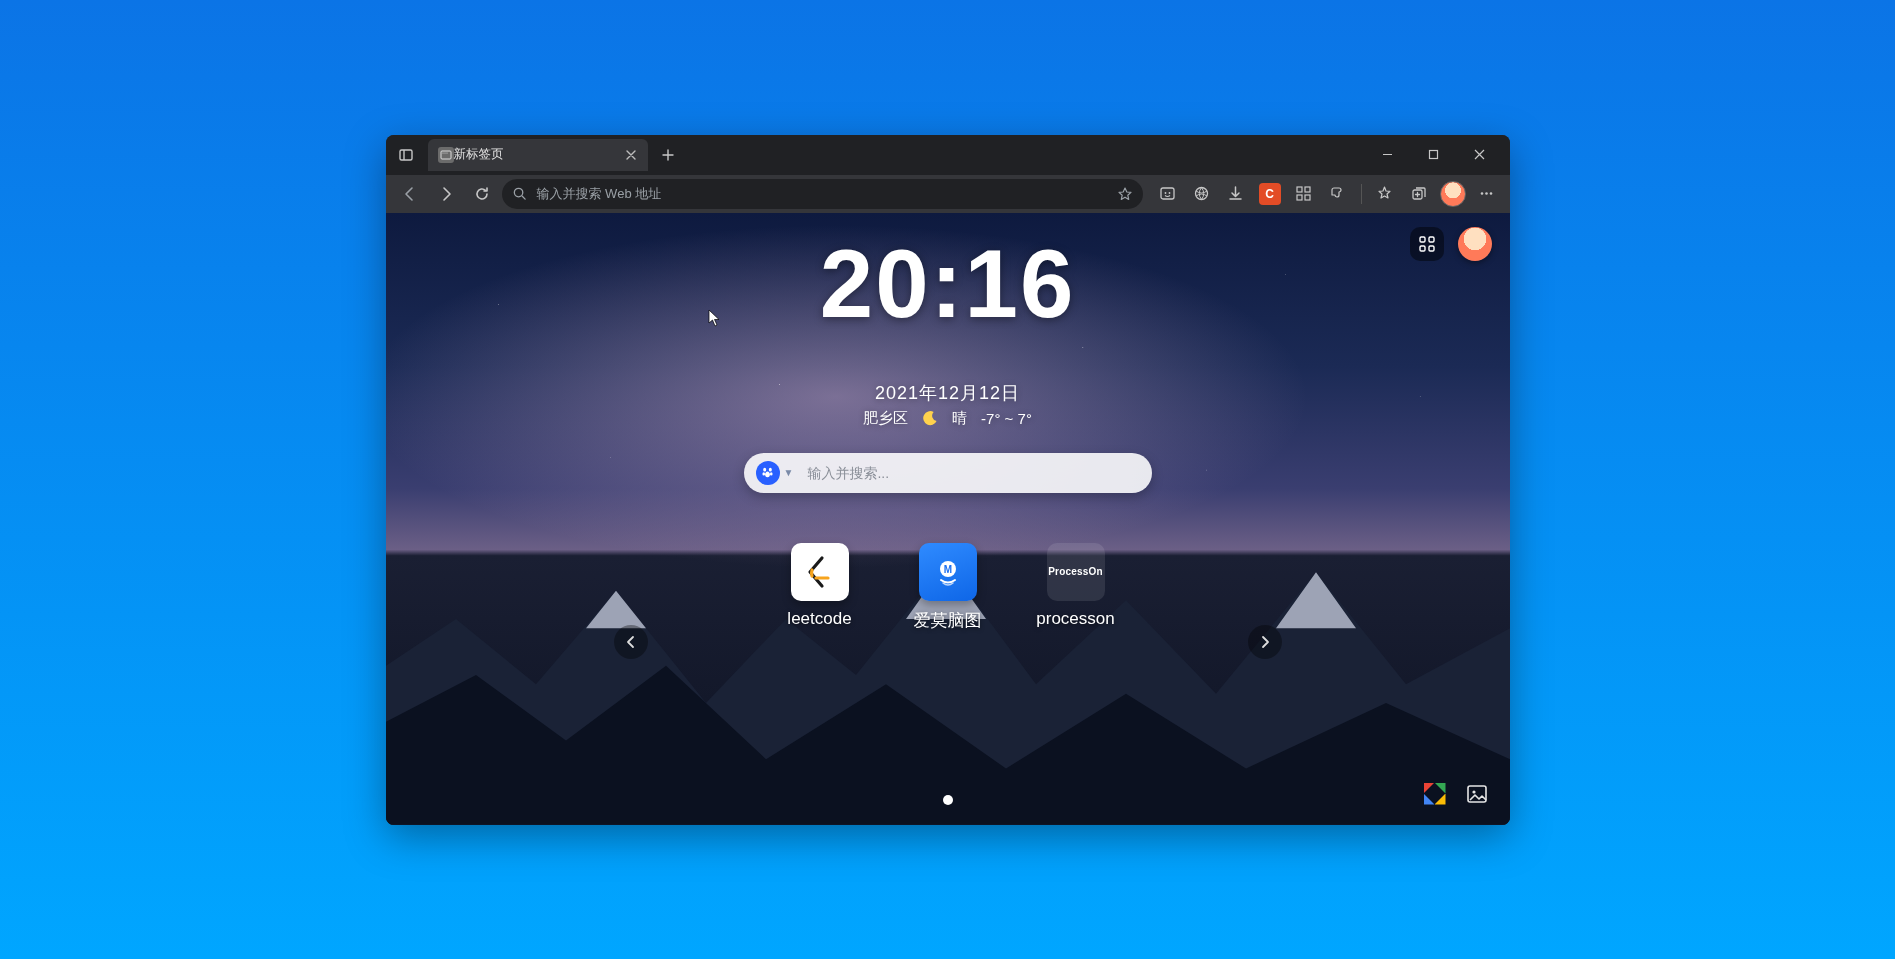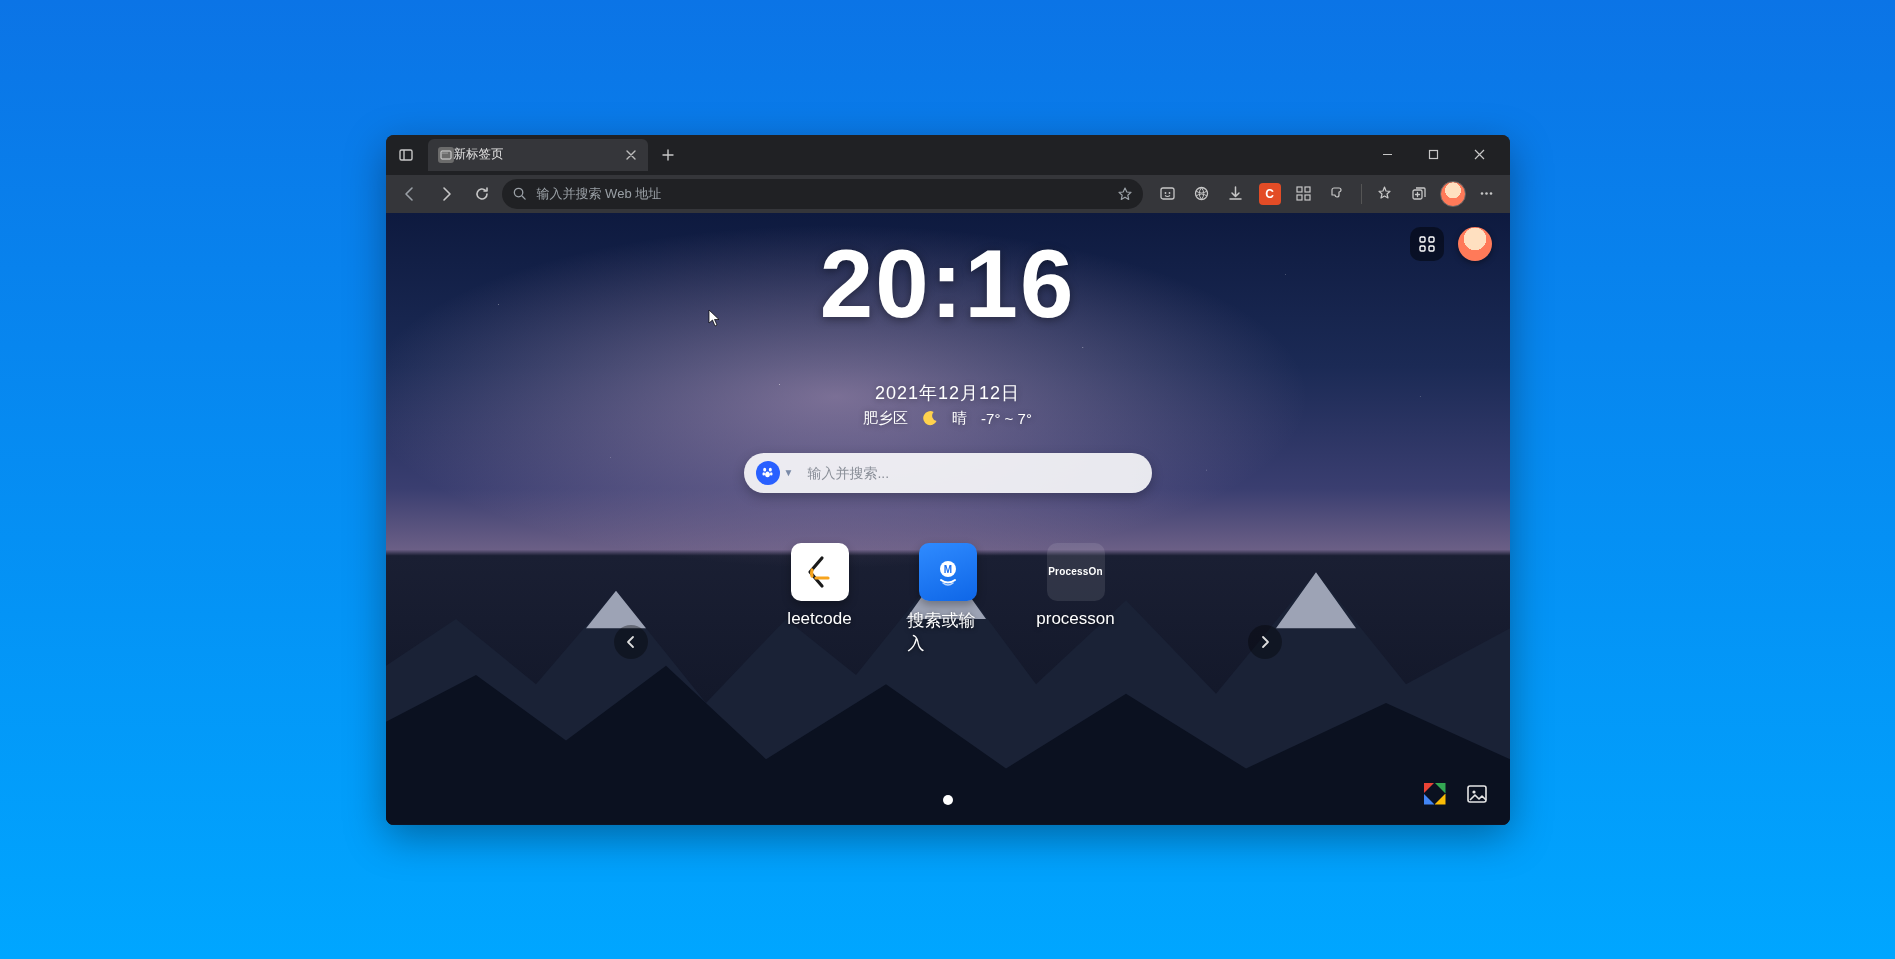--- a/index.html
+++ b/index.html
@@ -445,21 +445,21 @@
 
       <div class="sc">
         <div class="tile" style="background:linear-gradient(160deg,#2f8bff,#0e66e7);">
           <svg width="34" height="34" viewBox="0 0 34 34">
             <circle cx="17" cy="14" r="8" fill="#fff"></circle>
             <text x="17" y="18" text-anchor="middle" font-size="10" font-weight="700" fill="#1b6ff0">M</text>
             <path d="M10 25 Q17 30 24 25" fill="none" stroke="#fff" stroke-width="2" stroke-linecap="round"></path>
             <path d="M12 28 Q17 32 22 28" fill="none" stroke="#fff" stroke-width="1.6" stroke-linecap="round" opacity=".7"></path>
           </svg>
         </div>
-        <span class="label">搜索或输入</span>
+        <span class="label">爱莫脑图</span>
       </div>
 
       <div class="sc">
         <div class="tile" style="background:rgba(255,255,255,.1); box-shadow:none;">
           <span style="font-size:10px;color:#fff;font-weight:600;letter-spacing:.2px;">ProcessOn</span>
         </div>
         <span class="label">processon</span>
       </div>
     </div>
 

